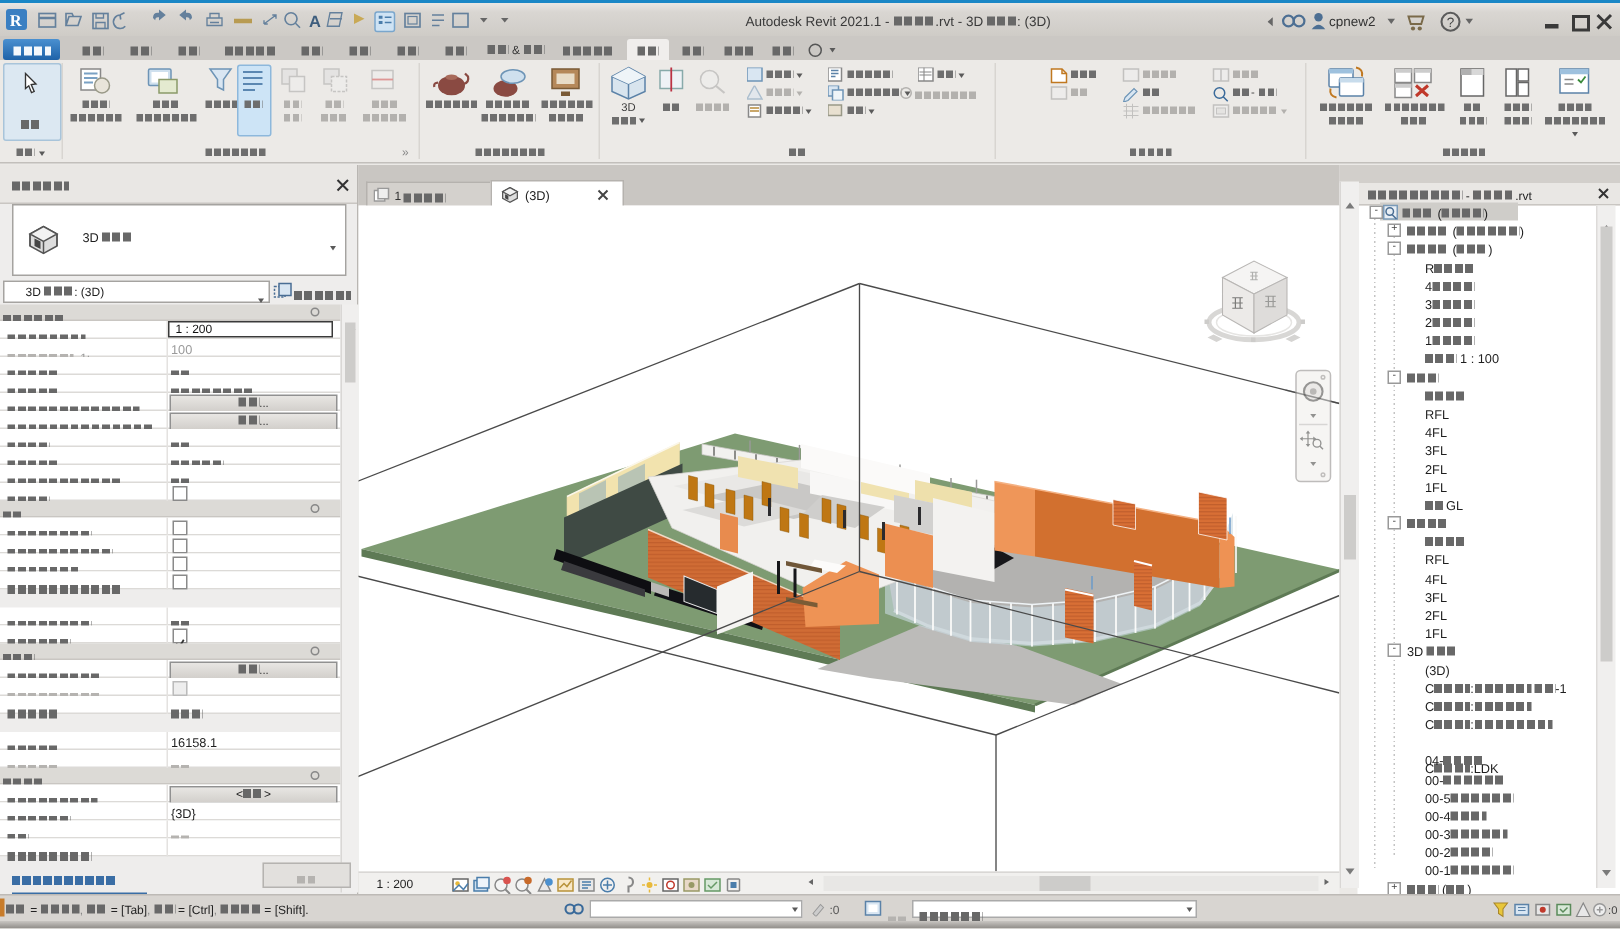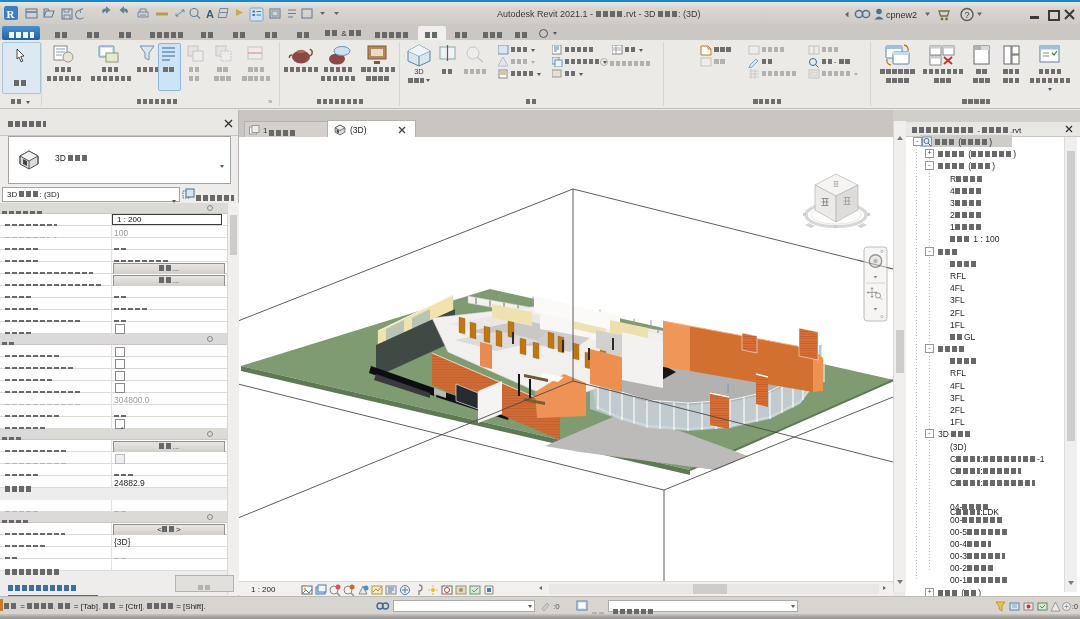--- a/index.html
+++ b/index.html
@@ -335,21 +335,21 @@
   <svg class="ab" style="left:9px;top:12px" width="22" height="22" viewBox="0 0 22 22">
         <path d="M11 2 L20 7 L20 15 L11 20 L2 15 L2 7 Z" fill="#ddd" stroke="#555" stroke-width="1"></path>
         <path d="M11 2 L2 7 L11 12 L20 7 Z" fill="#f2f2f2" stroke="#555"></path>
         <path d="M11 12 L11 20 M2 7 L2 15 M20 7 L20 15" stroke="#555"></path>
         <path d="M5 10 l4 2 0 5 -4-2 z" fill="#444"></path>
       </svg>
   <div class="ab tx" style="left:46px;top:16px">3D <i class="j" style="width:20px"></i></div>
   <div class="ab" style="right:6px;top:20px"><span class="td"></span></div>
  </div>
  <div class="ab" style="left:2px;top:77px;width:176px;height:13px;background:#fff;border:1px solid #a5a3a0">
-  <div class="ab tx" style="left:4px;top:2px;font-size:8px">3D <i class="j" style="width:20px"></i>: (3D)</div>
+  <div class="ab tx" style="left:14px;top:2px;font-size:8px">3D <i class="j" style="width:20px"></i>: (3D)</div>
   <div class="ab" style="right:3px;top:4px"><span class="td"></span></div>
  </div>
  <div class="ab" style="left:182px;top:77px;width:54px;height:13px">
   <svg class="ab" style="left:0;top:1px" width="13" height="12">
         <rect x="1" y="3" width="7" height="7" fill="none" stroke="#4a6e94" stroke-dasharray="1.5 1"></rect>
         <rect x="4" y="1" width="8" height="8" fill="#d9e6f2" stroke="#4a6e94"></rect>
       </svg>
   <i class="j" style="width:38px;margin:4px 0 0 14px"></i>
  </div>
  <div class="sech" style="top:93px"><i class="j" style="width:42px;margin:2px 0 0 2px"></i><span style="position:absolute;right:14px;top:2px;width:4px;height:4px;border:1.2px solid #888;border-radius:50%"></span></div>
@@ -417,25 +417,20 @@
  <div class="row" style="top:259px">
       <span class="lab"><i class="j" style="width:49px"></i></span>
       <span class="vline"></span>
       <span class="cb"></span>
     </div>
  <div class="row" style="top:271px">
       <span class="lab"><i class="j" style="width:77px"></i></span>
       <span class="vline"></span>
       <span class="cb"></span>
     </div>
- <div class="row" style="top:283px">
-      <span class="lab"><i class="jd" style="width:77px"></i></span>
-      <span class="vline"></span>
-      <span class="val tg" style="top:1.5px">304800.0</span>
-    </div>
  <div class="row" style="top:295px">
       <span class="lab"><i class="j" style="width:56px"></i></span>
       <span class="vline"></span>
       <span class="val"><i class="j" style="width:14px"></i></span>
     </div>
  <div class="row" style="top:307px">
       <span class="lab"><i class="j" style="width:42px"></i></span>
       <span class="vline"></span>
       <span class="cb"><svg width="8" height="8">
           <path d="M1.5 4 l2 2.5 3-5" stroke="#333" stroke-width="1.2" fill="none"></path>
@@ -450,24 +445,24 @@
  <div class="row" style="top:342px">
       <span class="lab"><i class="jd" style="width:63px"></i></span>
       <span class="vline"></span>
       <span class="cb" style="background:#eee;border-color:#bbb"></span>
     </div>
  <div class="row" style="top:354px">
       <span class="lab"><i class="j" style="width:35px"></i></span>
       <span class="vline"></span>
       <span class="val"><i class="j" style="width:21px"></i></span>
     </div>
- <div class="row" style="top:366px">
-      <span class="lab"><i class="j" style="width:28px"></i></span>
-      <span class="vline"></span>
-      <span class="val tx" style="top:1.5px">24882.9</span>
+ <div class="row" style="top:378px">
+      <span class="lab"><i class="j" style="width:35px"></i></span>
+      <span class="vline"></span>
+      <span class="val tx" style="top:1.5px">16158.1</span>
     </div>
  <div class="row" style="top:390px">
       <span class="lab"><i class="jd" style="width:35px"></i></span>
       <span class="vline"></span>
       <span class="val"><i class="jd" style="width:14px"></i></span>
     </div>
  <div class="sech" style="top:402px"><i class="j" style="width:28px;margin:2px 0 0 2px"></i><span style="position:absolute;right:14px;top:2px;width:4px;height:4px;border:1.2px solid #888;border-radius:50%"></span></div>
  <div class="row" style="top:413px">
       <span class="lab"><i class="j" style="width:60px"></i></span>
       <span class="vline"></span>

